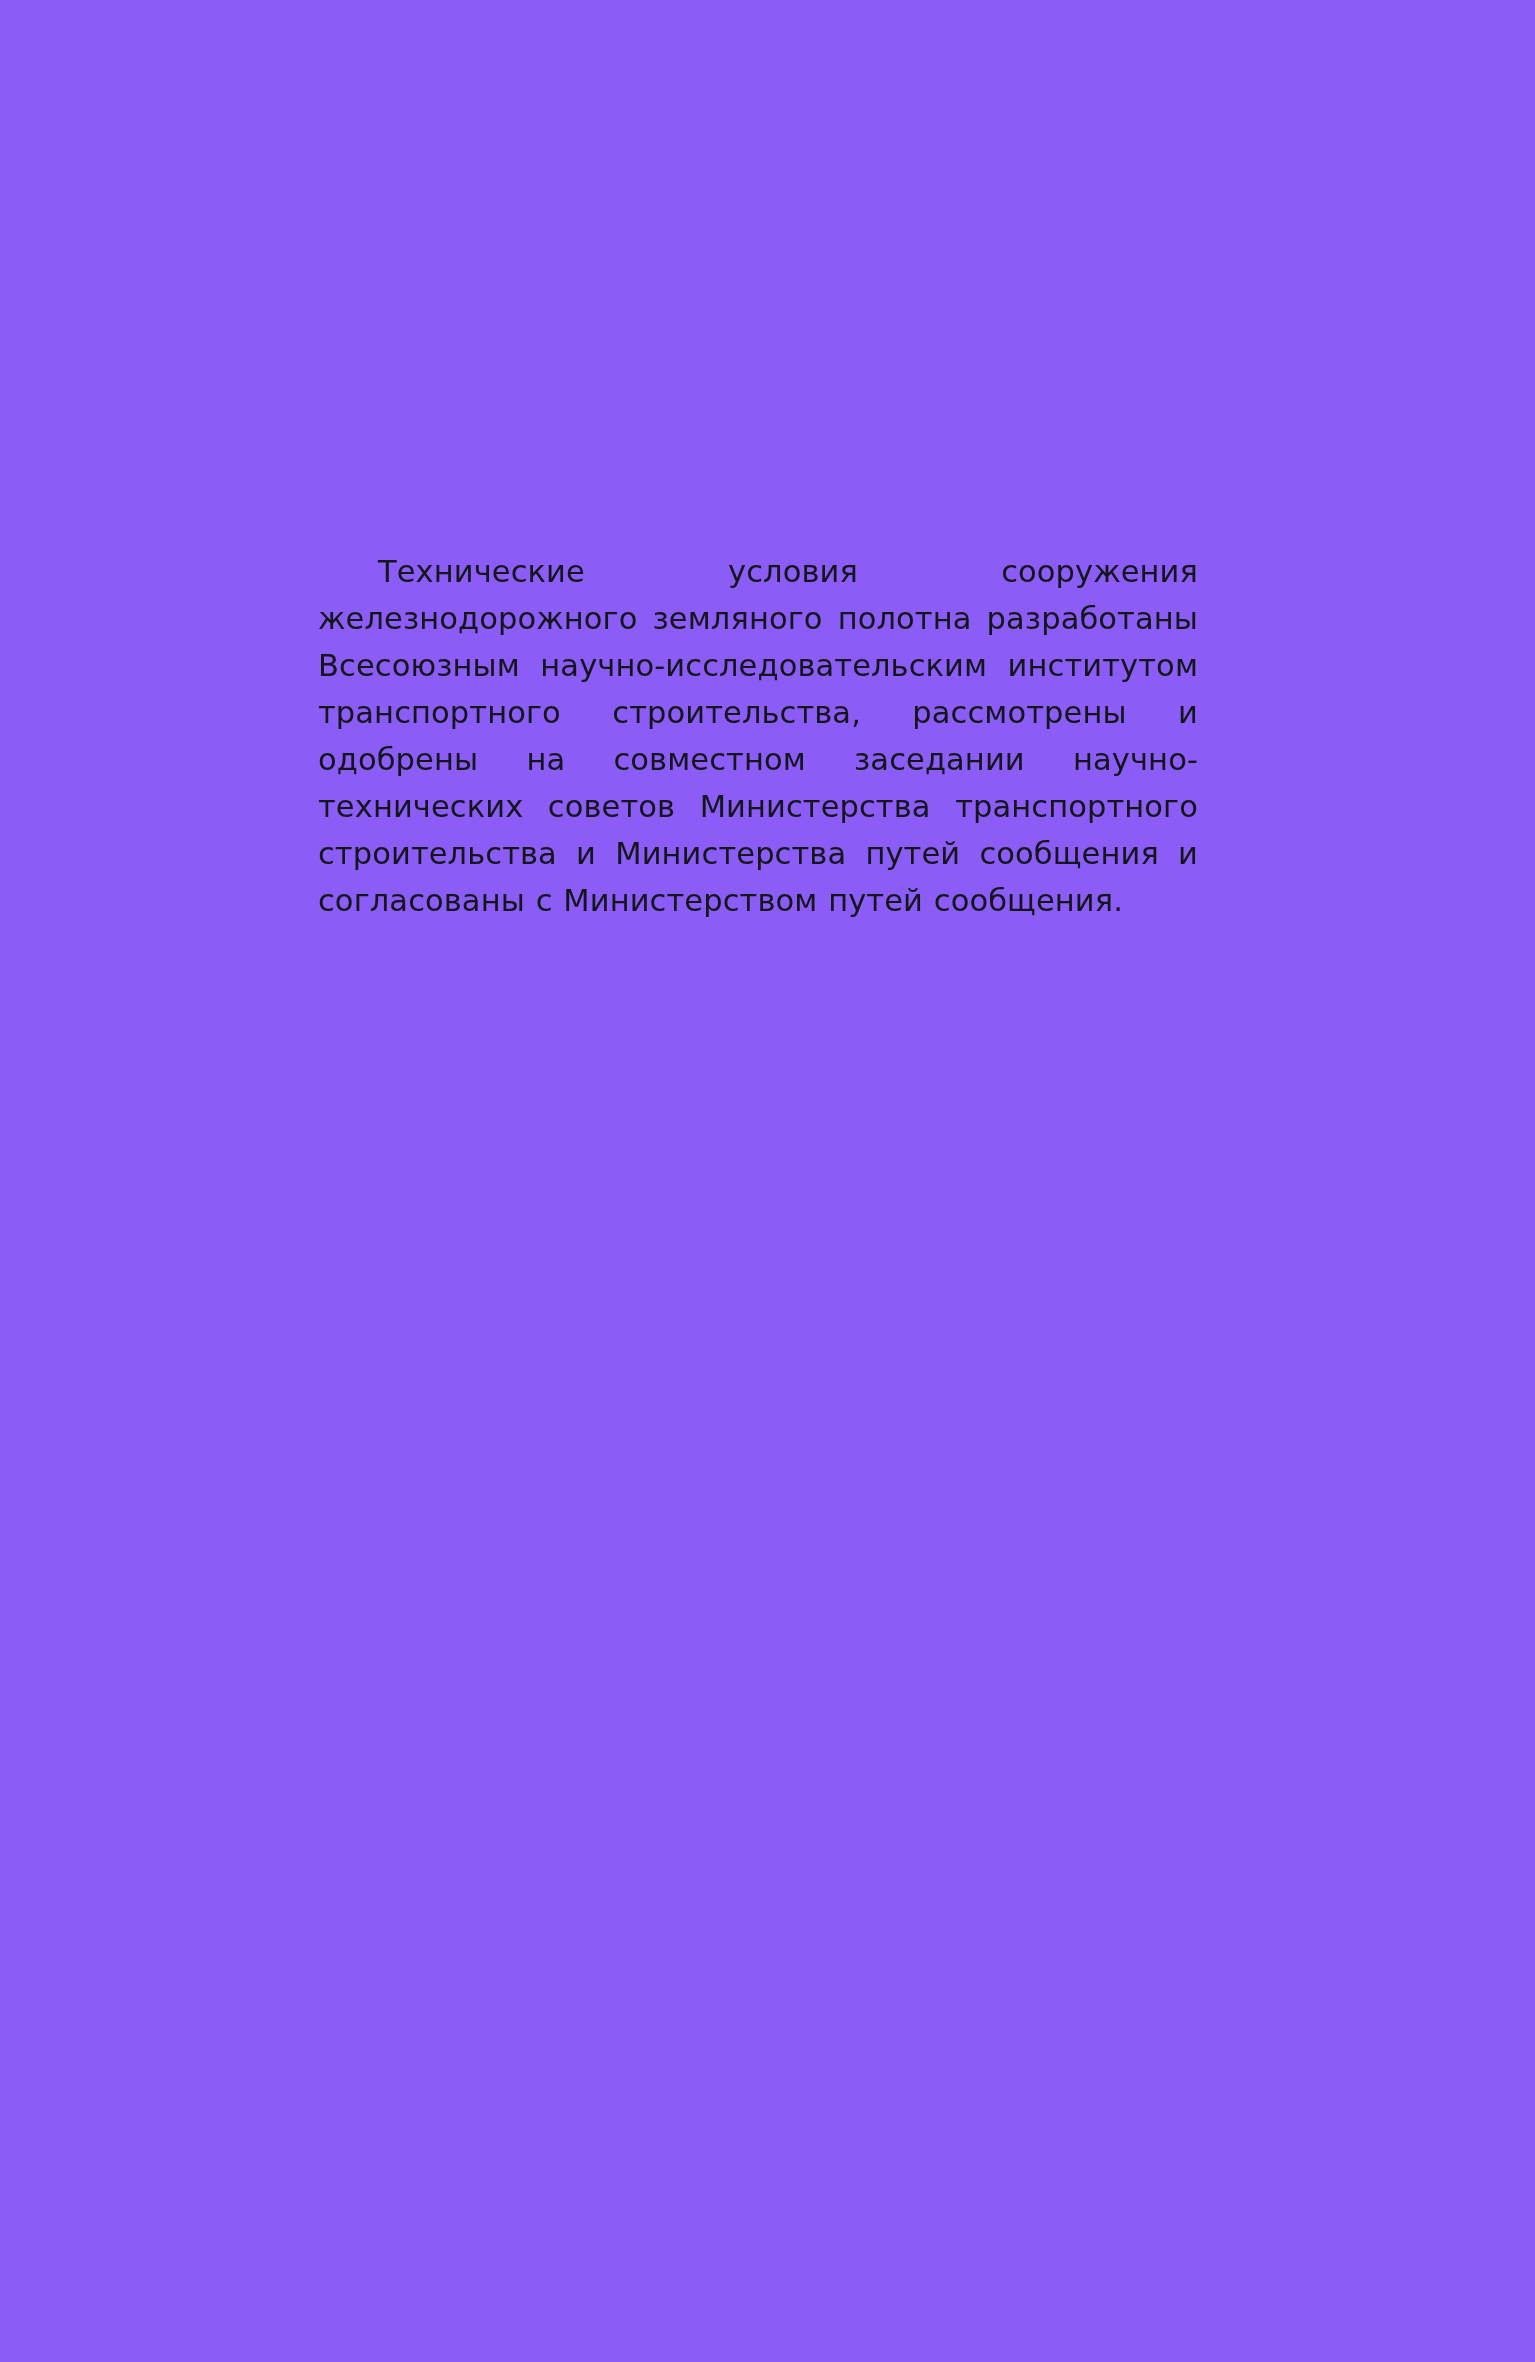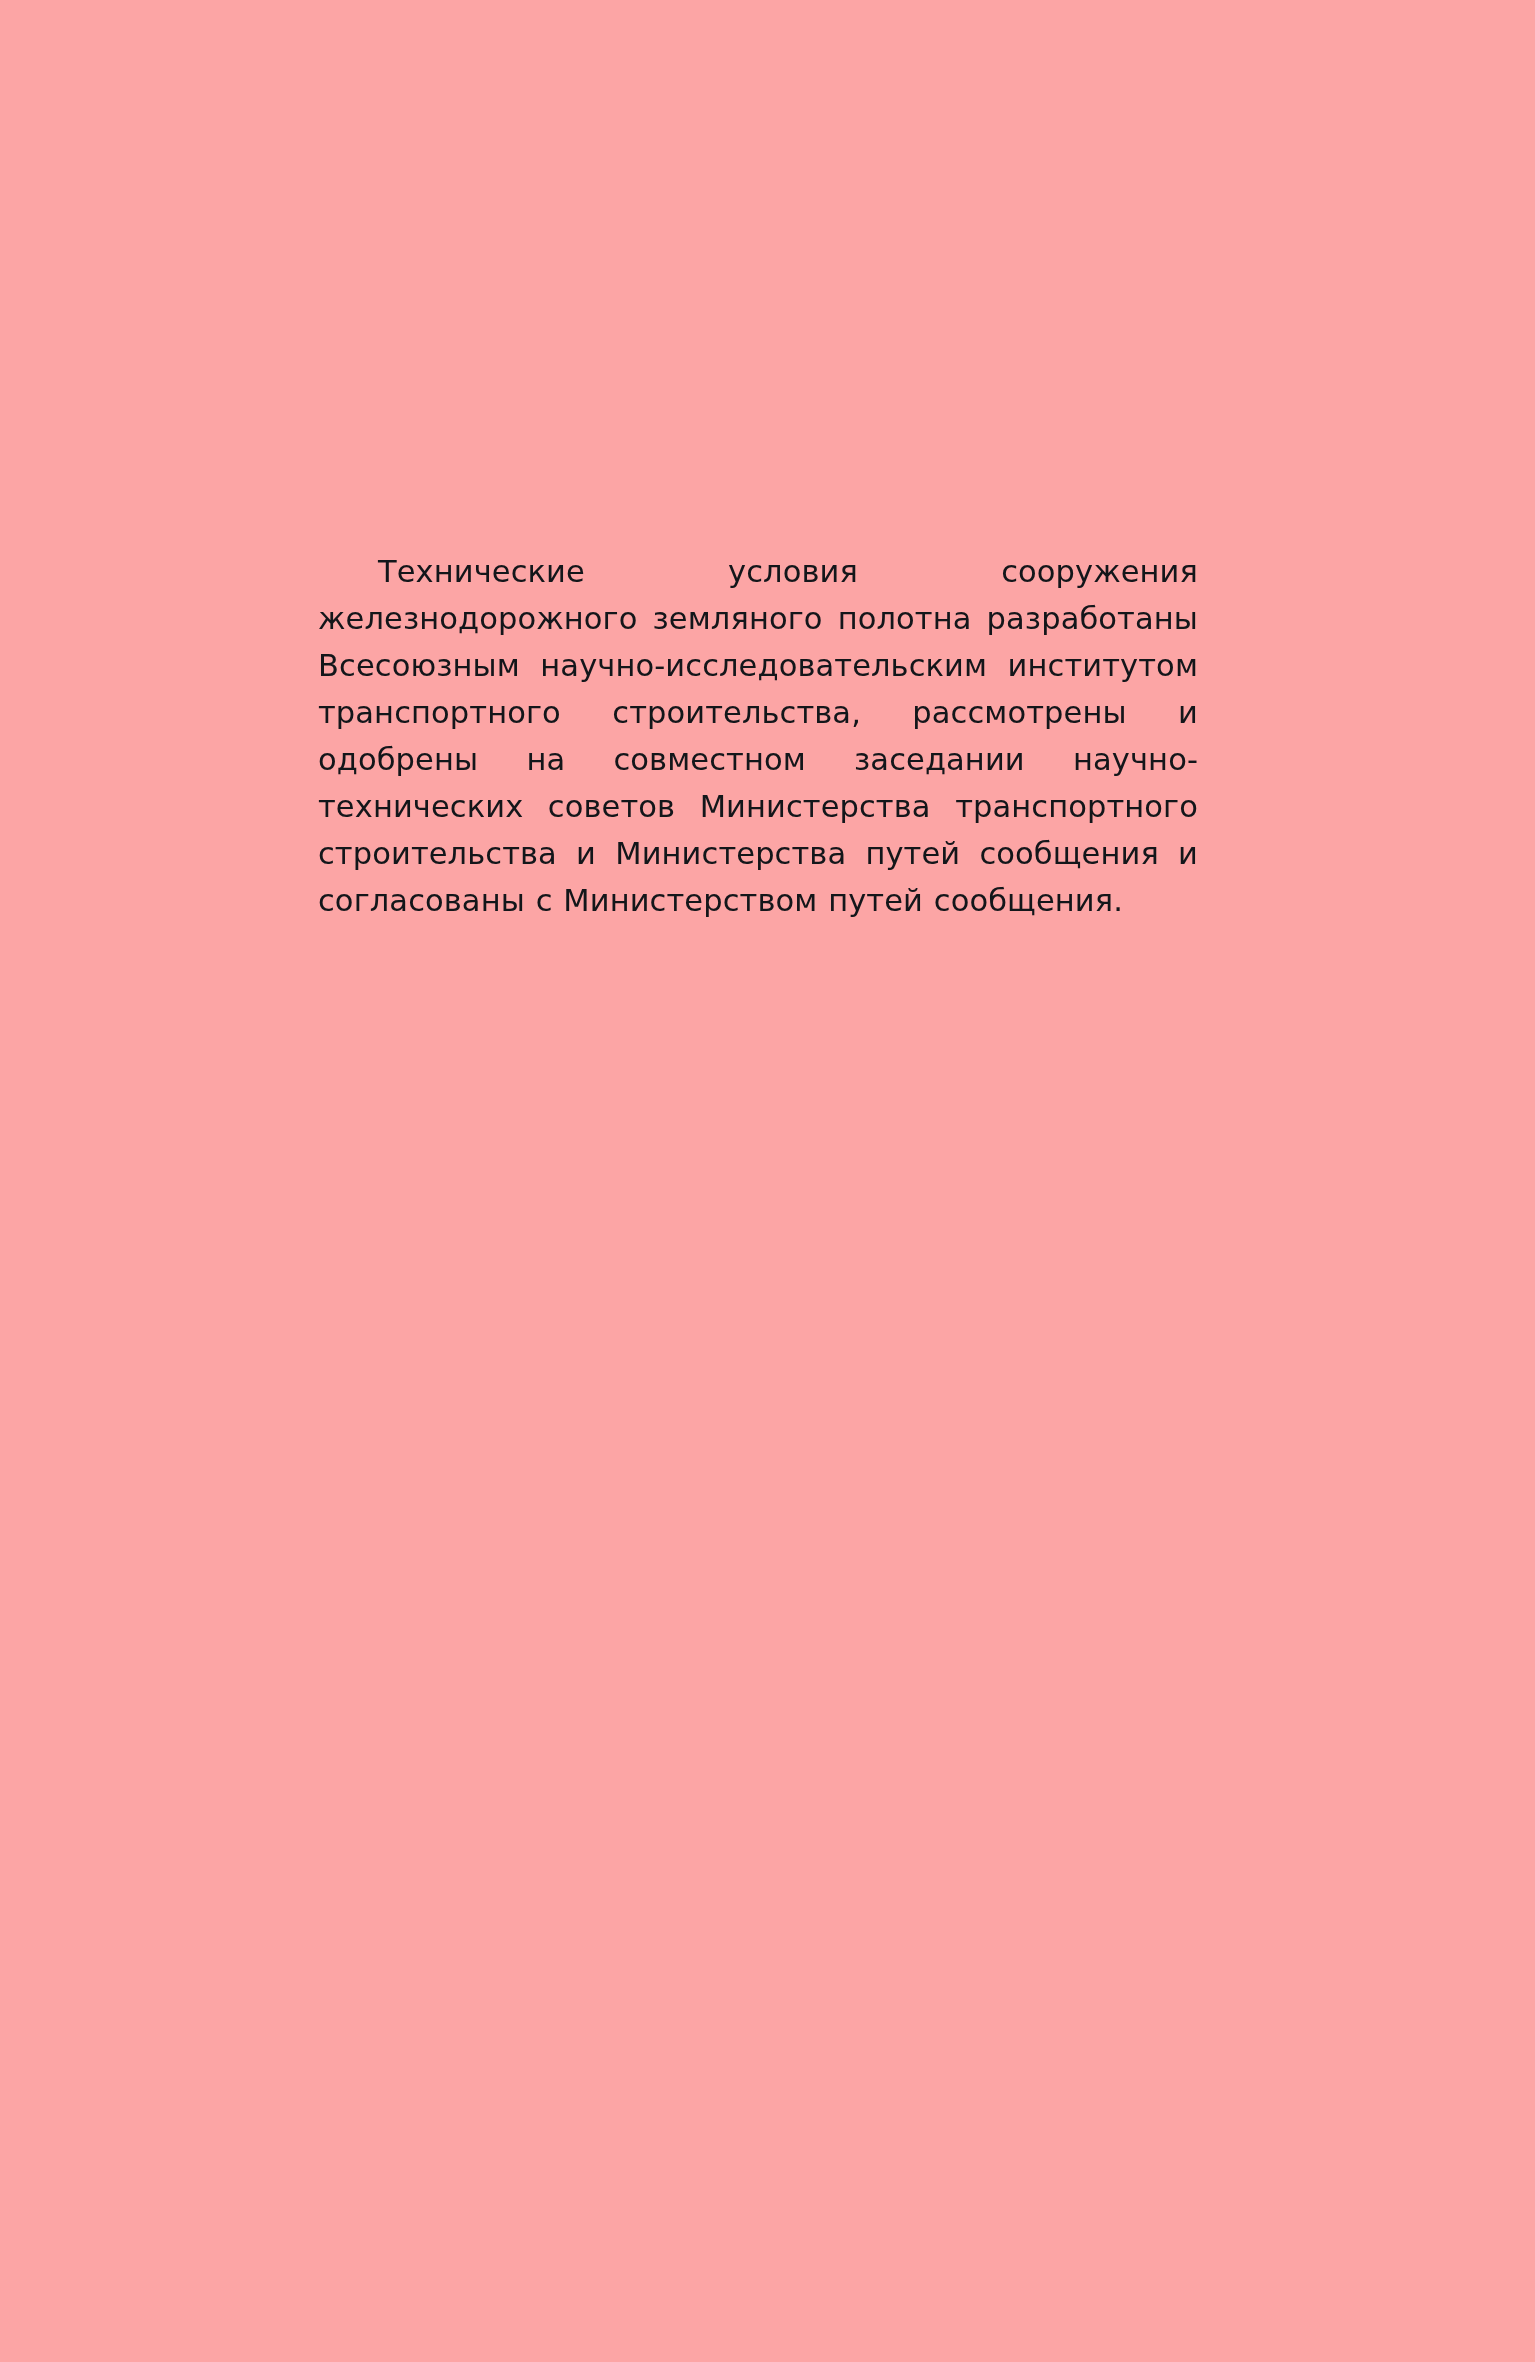--- a/index.html
+++ b/index.html
@@ -4,21 +4,21 @@
 <style>
   html, body {
     margin: 0;
     padding: 0;
     background: #ffffff;
   }
   .page {
     position: relative;
     width: 1535px;
     height: 2362px;
-    background: #fca5a5;
+    background: #8b5cf6;
     overflow: hidden;
     font-family: "Liberation Sans", sans-serif;
   }
   .note-block {
     position: absolute;
     left: 318px;
     top: 548px;
     width: 880px;
   }
   .note-paragraph {

